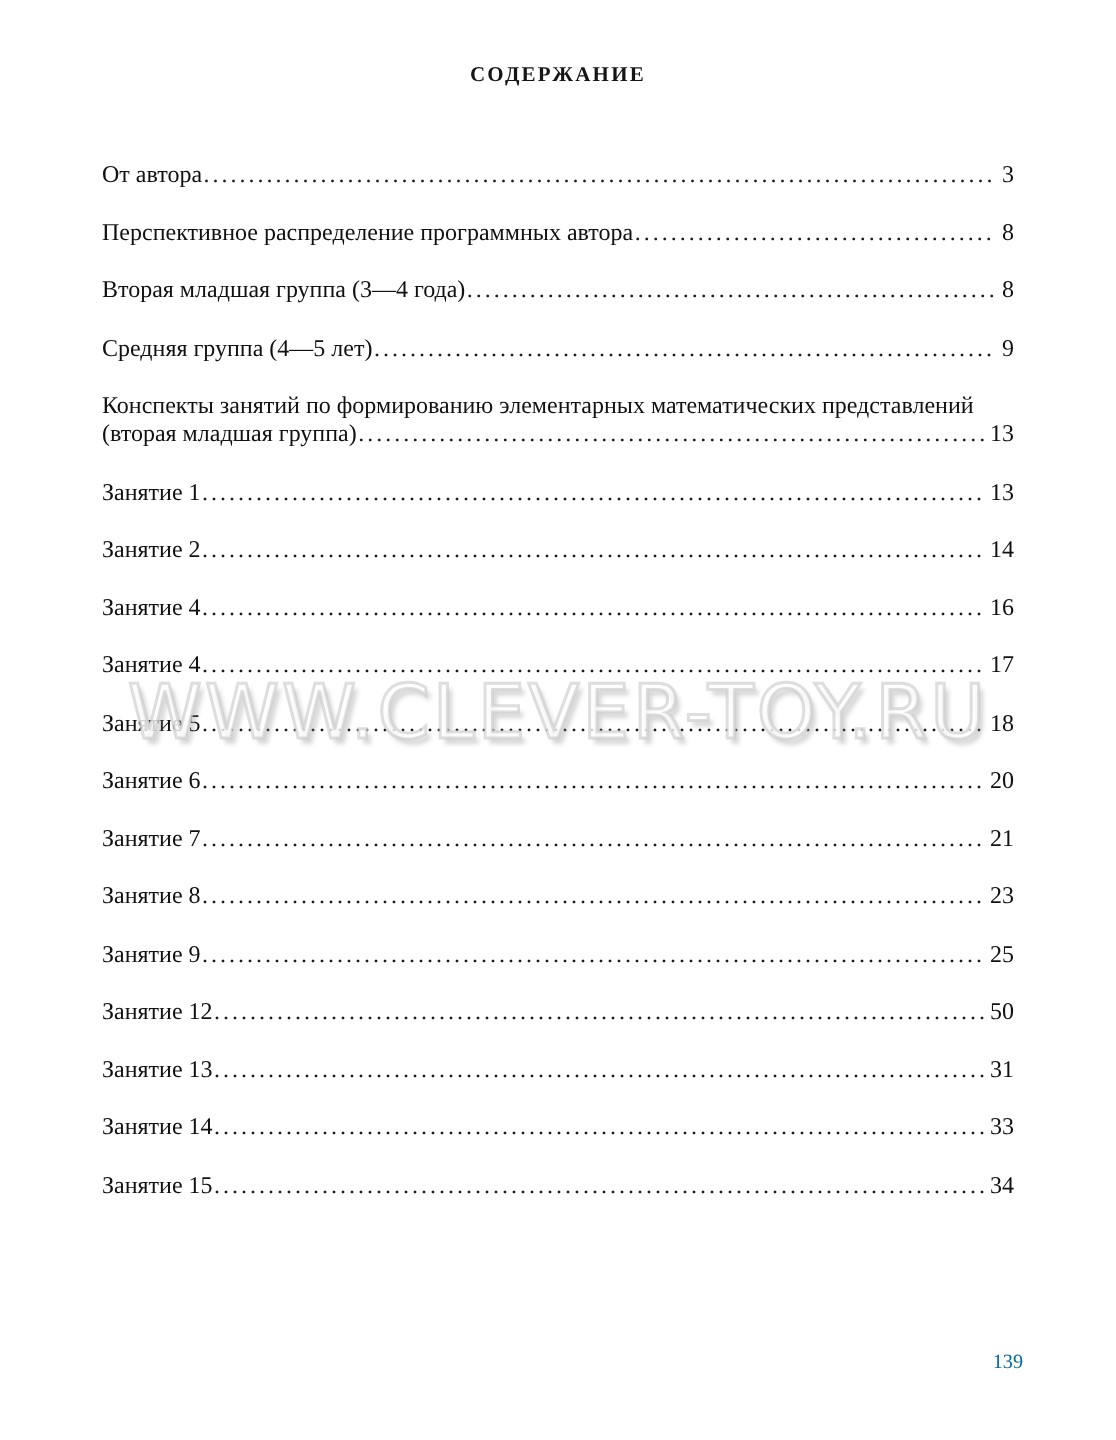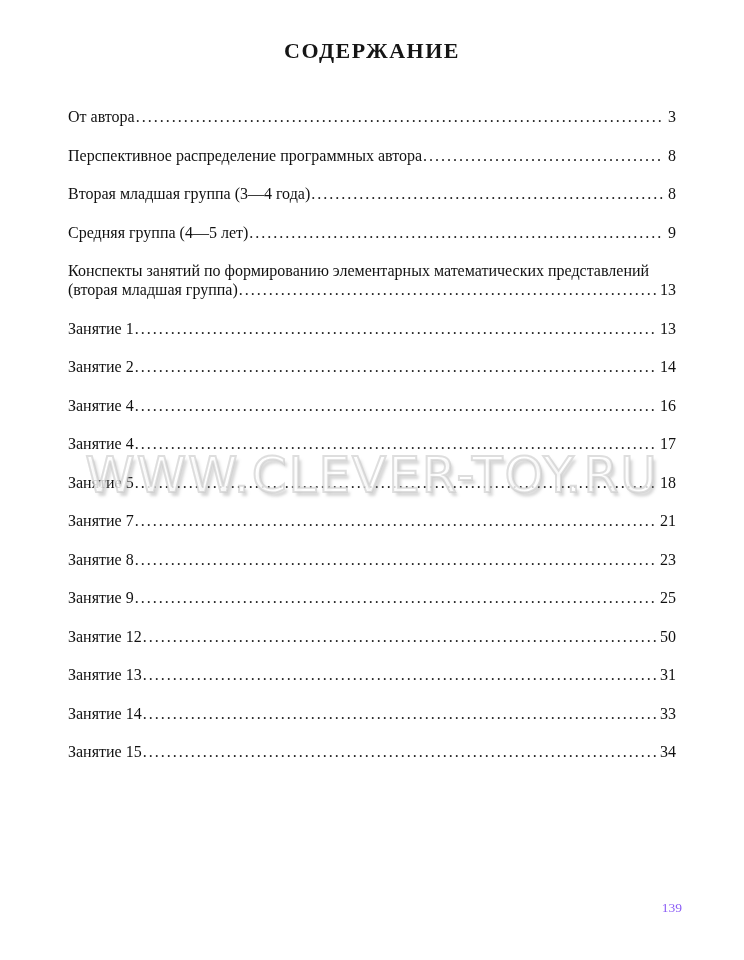--- a/index.html
+++ b/index.html
@@ -9,21 +9,21 @@
     height: 960px;
     background: #ffffff;
     font-family: "Liberation Serif", serif;
     color: #111111;
     overflow: hidden;
   }
   .title {
     margin-top: 40px;
     text-align: center;
     font-weight: bold;
-    font-size: 22px;
+    font-size: 14px;
     line-height: 22px;
     letter-spacing: 1.5px;
     color: #151515;
   }
   .toc {
     margin: 45px 68px 0 68px; 
   }
   .toc-entry { margin-bottom: 19.5px; }
   .toc-textline {
     font-size: 16px;
@@ -65,21 +65,21 @@
     text-shadow: 3px 4px 3px rgba(140,140,140,0.35);
     z-index: 5;
     pointer-events: none;
   }
   .pagenum {
     position: absolute;
     top: 900px;
     right: 62px;
     font-size: 13.5px;
     line-height: 16px;
-    color: #8b5cf6;
+    color: #0369a1;
   }
 </style>
 </head>
 <body>
 
 <div class="page">
   <div class="title">СОДЕРЖАНИЕ</div>
   <div class="toc">
       <div class="toc-entry">
         <div class="toc-row">
@@ -147,20 +147,27 @@
       </div>
       <div class="toc-entry">
         <div class="toc-row">
           <span class="toc-label">Занятие 5</span>
           <span class="toc-dots"></span>
           <span class="toc-page">18</span>
         </div>
       </div>
       <div class="toc-entry">
         <div class="toc-row">
+          <span class="toc-label">Занятие 6</span>
+          <span class="toc-dots"></span>
+          <span class="toc-page">20</span>
+        </div>
+      </div>
+      <div class="toc-entry">
+        <div class="toc-row">
           <span class="toc-label">Занятие 7</span>
           <span class="toc-dots"></span>
           <span class="toc-page">21</span>
         </div>
       </div>
       <div class="toc-entry">
         <div class="toc-row">
           <span class="toc-label">Занятие 8</span>
           <span class="toc-dots"></span>
           <span class="toc-page">23</span>

